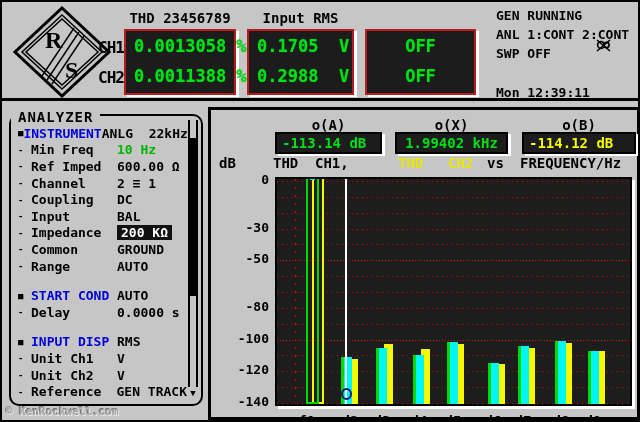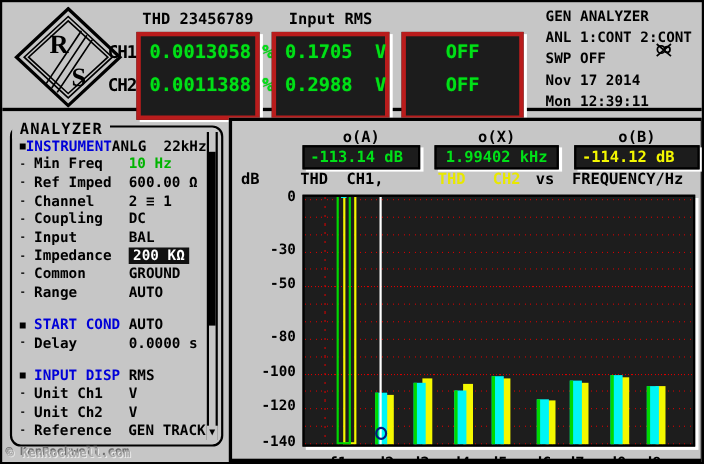--- a/index.html
+++ b/index.html
@@ -7,21 +7,21 @@
   .screen{
     position:relative; width:640px; height:422px; background:#c6c6c6;
     border:2px solid #000; overflow:hidden;
     font-family:"DejaVu Sans Mono", monospace; font-weight:bold; color:#000;
   }
   
   .top{ position:absolute; left:0; top:0; width:636px; height:99px; border-bottom:3px solid #000; }
   .logo{ position:absolute; left:10px; top:4px; }
   .chlab{ position:absolute; font-size:16px; letter-spacing:-1px; }
   .boxtitle{ position:absolute; font-size:14px; text-align:center; white-space:pre; }
-  .vbox{ position:absolute; top:27px; height:80px; background:#1c1c1c; border:4px solid #b91c1c;
+  .vbox{ position:absolute; top:27px; height:66px; background:#1c1c1c; border:2px solid #b91c1c;
          box-shadow:3px 2px 0 #fff; }
   .vrow{ position:absolute; left:0; width:100%; height:26px; color:#00e018; font-size:17px;
          white-space:pre; text-shadow:0 0 1px #00a000; }
   .vrow.r1{ top:5px; } .vrow.r2{ top:35px; }
   .vrow.center{ text-align:center; } .vrow.padded{ padding-left:8px; }
   .status{ position:absolute; left:494px; top:0; width:142px; font-size:13px; white-space:pre; }
   .sline{ position:absolute; left:0; height:16px; }
   .sicons{ position:absolute; left:100px; top:7px; display:flex; gap:4px; }
   .sicon svg{ display:block; }
   .dicon{ position:absolute; left:128px; top:62px; }
@@ -108,36 +108,35 @@
       <div class="vrow r1 padded">0.1705  V</div>
       <div class="vrow r2 padded">0.2988  V</div>
     </div>
 
     <div class="vbox" style="left:363px; width:111px;">
       <div class="vrow r1 center">OFF</div>
       <div class="vrow r2 center">OFF</div>
     </div>
 
     <div class="status">
-      <div class="sline" style="top:6px;">GEN ANALYZER</div>
+      <div class="sline" style="top:6px;">GEN RUNNING</div>
       <div class="sicons">
         <span class="sicon">
           <svg width="15" height="13" viewBox="0 0 15 13">
               <g stroke="#000" stroke-width="1.6" fill="none">
             <circle cx="5" cy="6" r="3.4"></circle>
                 <circle cx="10.5" cy="6" r="2.6"></circle>
             <path d="M1,1 L14,12 M14,1 L1,12"></path>
               </g>
             </svg>
         </span>
         
       </div>
       <div class="sline" style="top:25px;">ANL 1:CONT 2:CONT</div>
       <div class="sline" style="top:44px;">SWP OFF</div>
-      <div class="sline" style="top:64px;">Nov 17 2014</div>
       <div class="dicon">
         
       </div>
       <div class="sline" style="top:83px;">Mon 12:39:11</div>
     </div>
   </div>
 
   <div class="menu">
     <div class="menu-title"><span>ANALYZER</span></div>
     <div class="rows" id="menu-rows">

